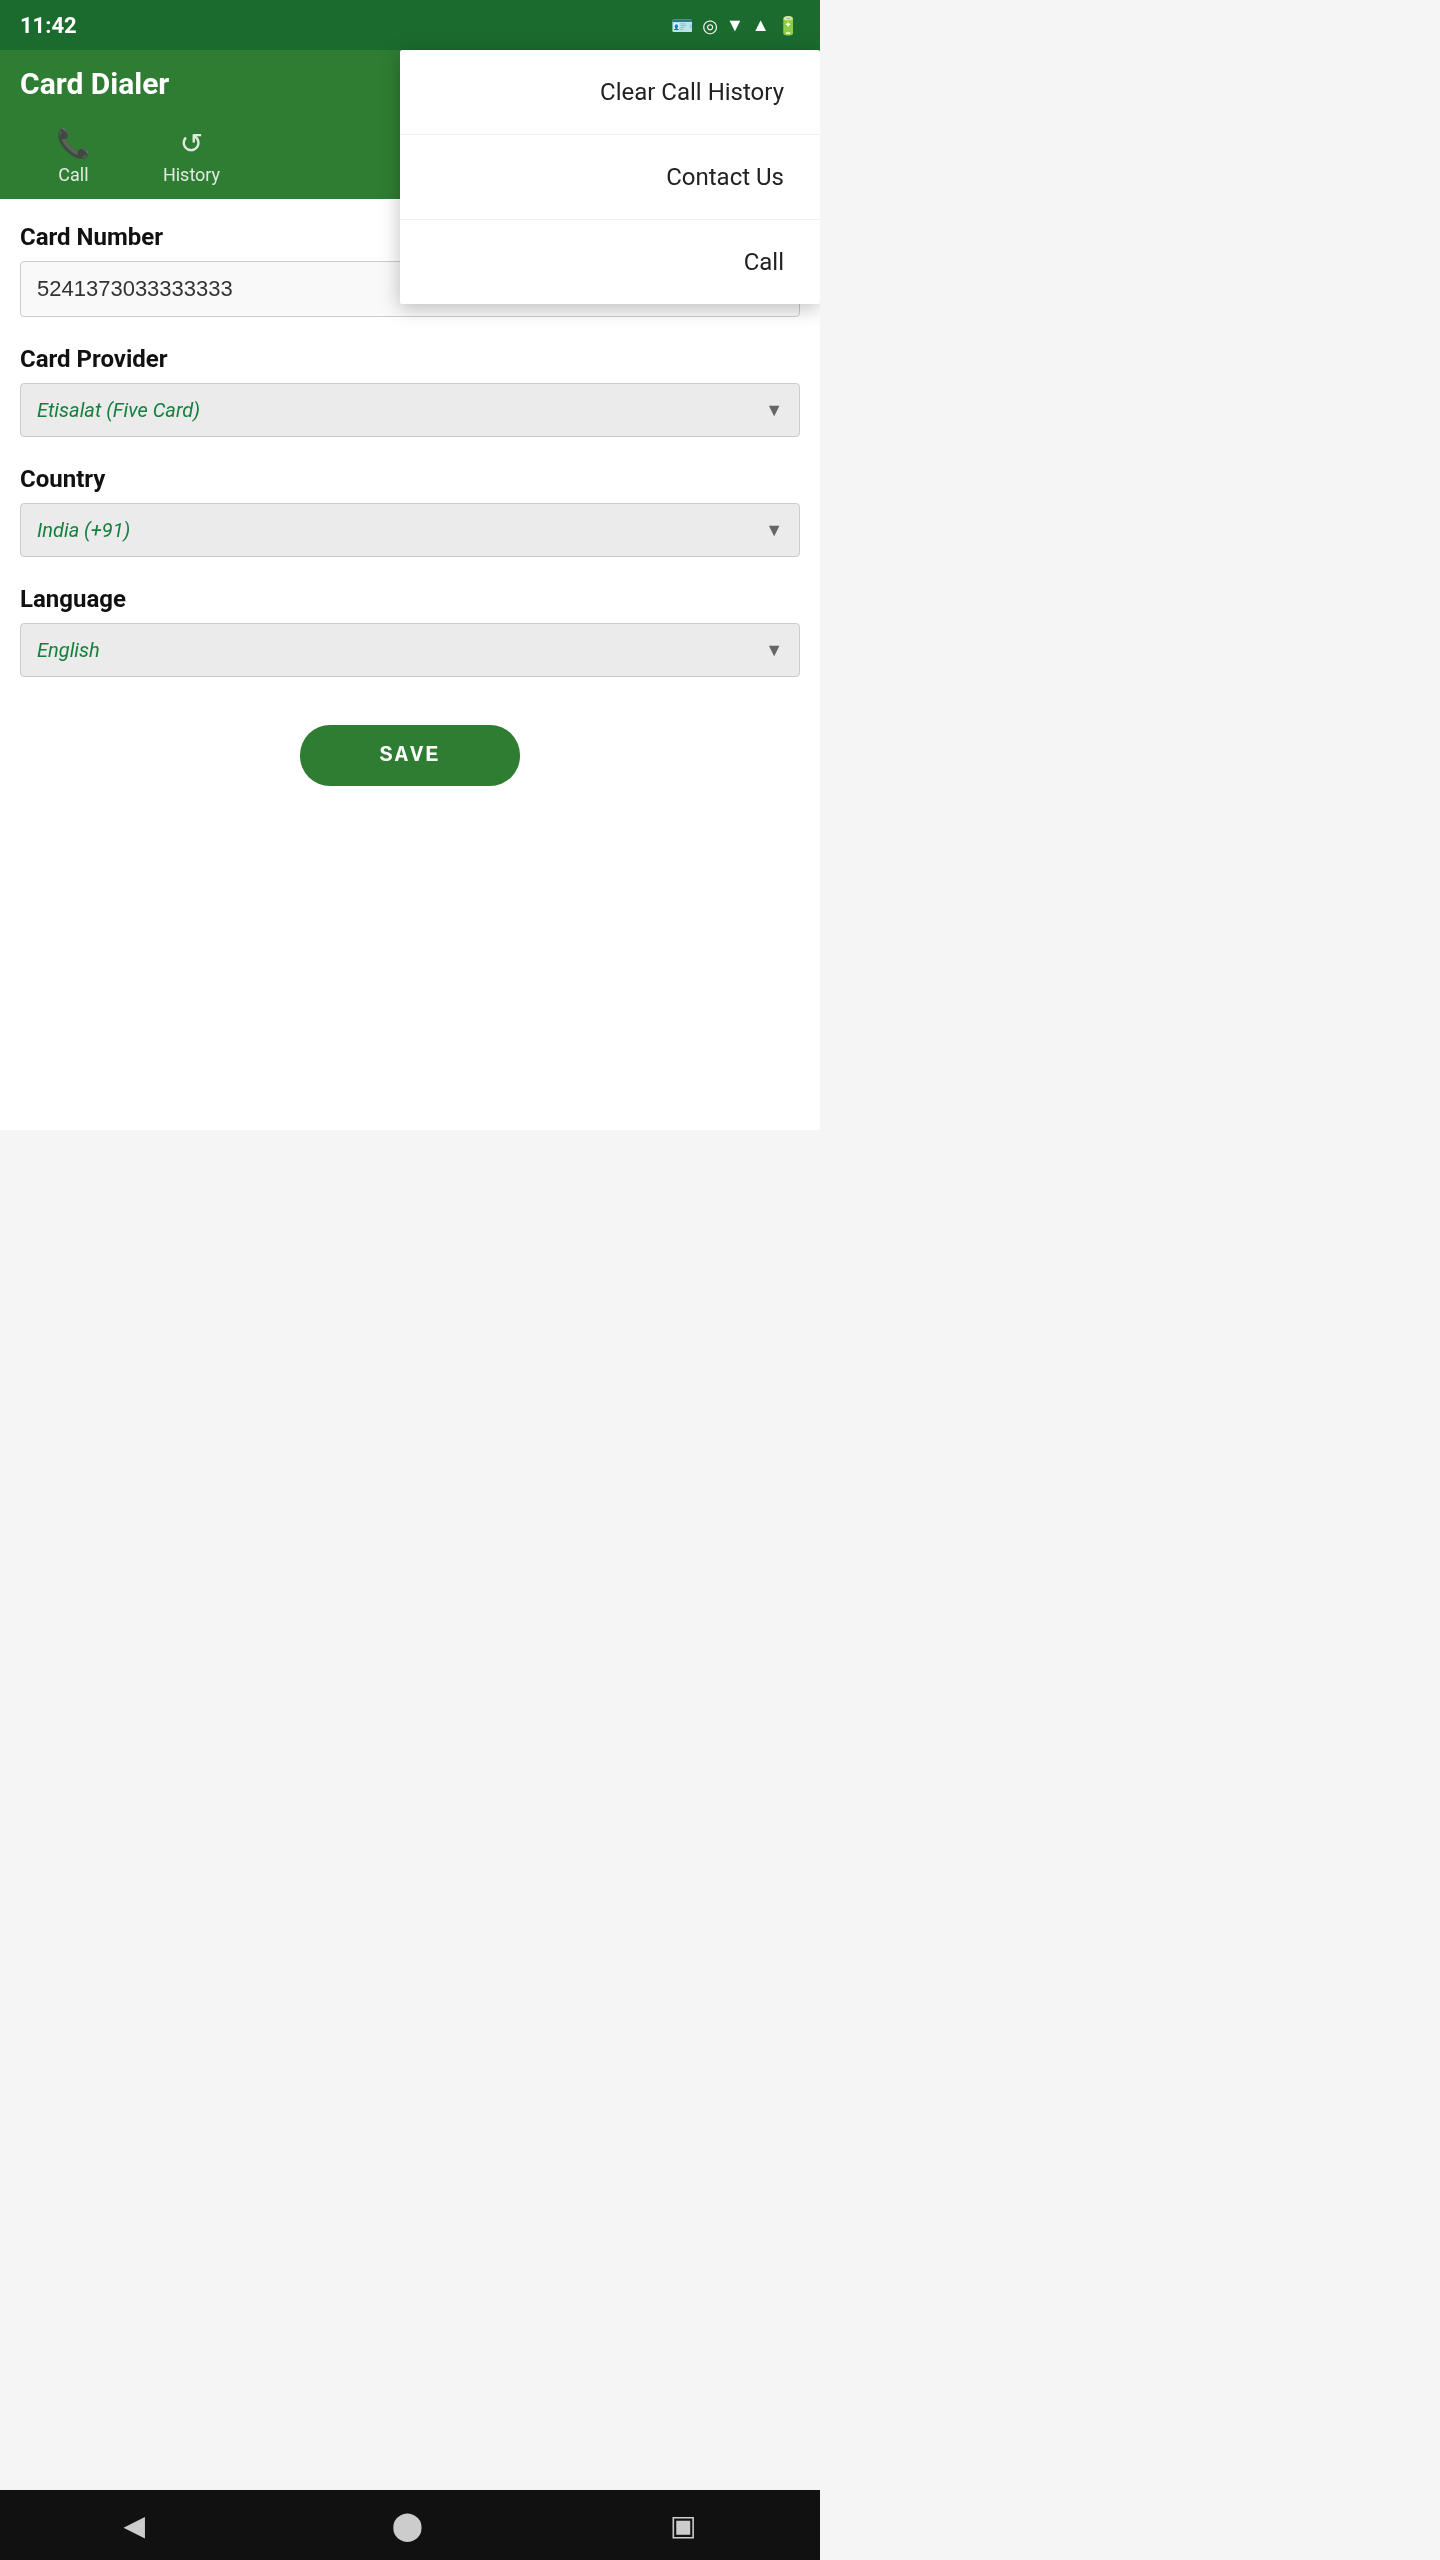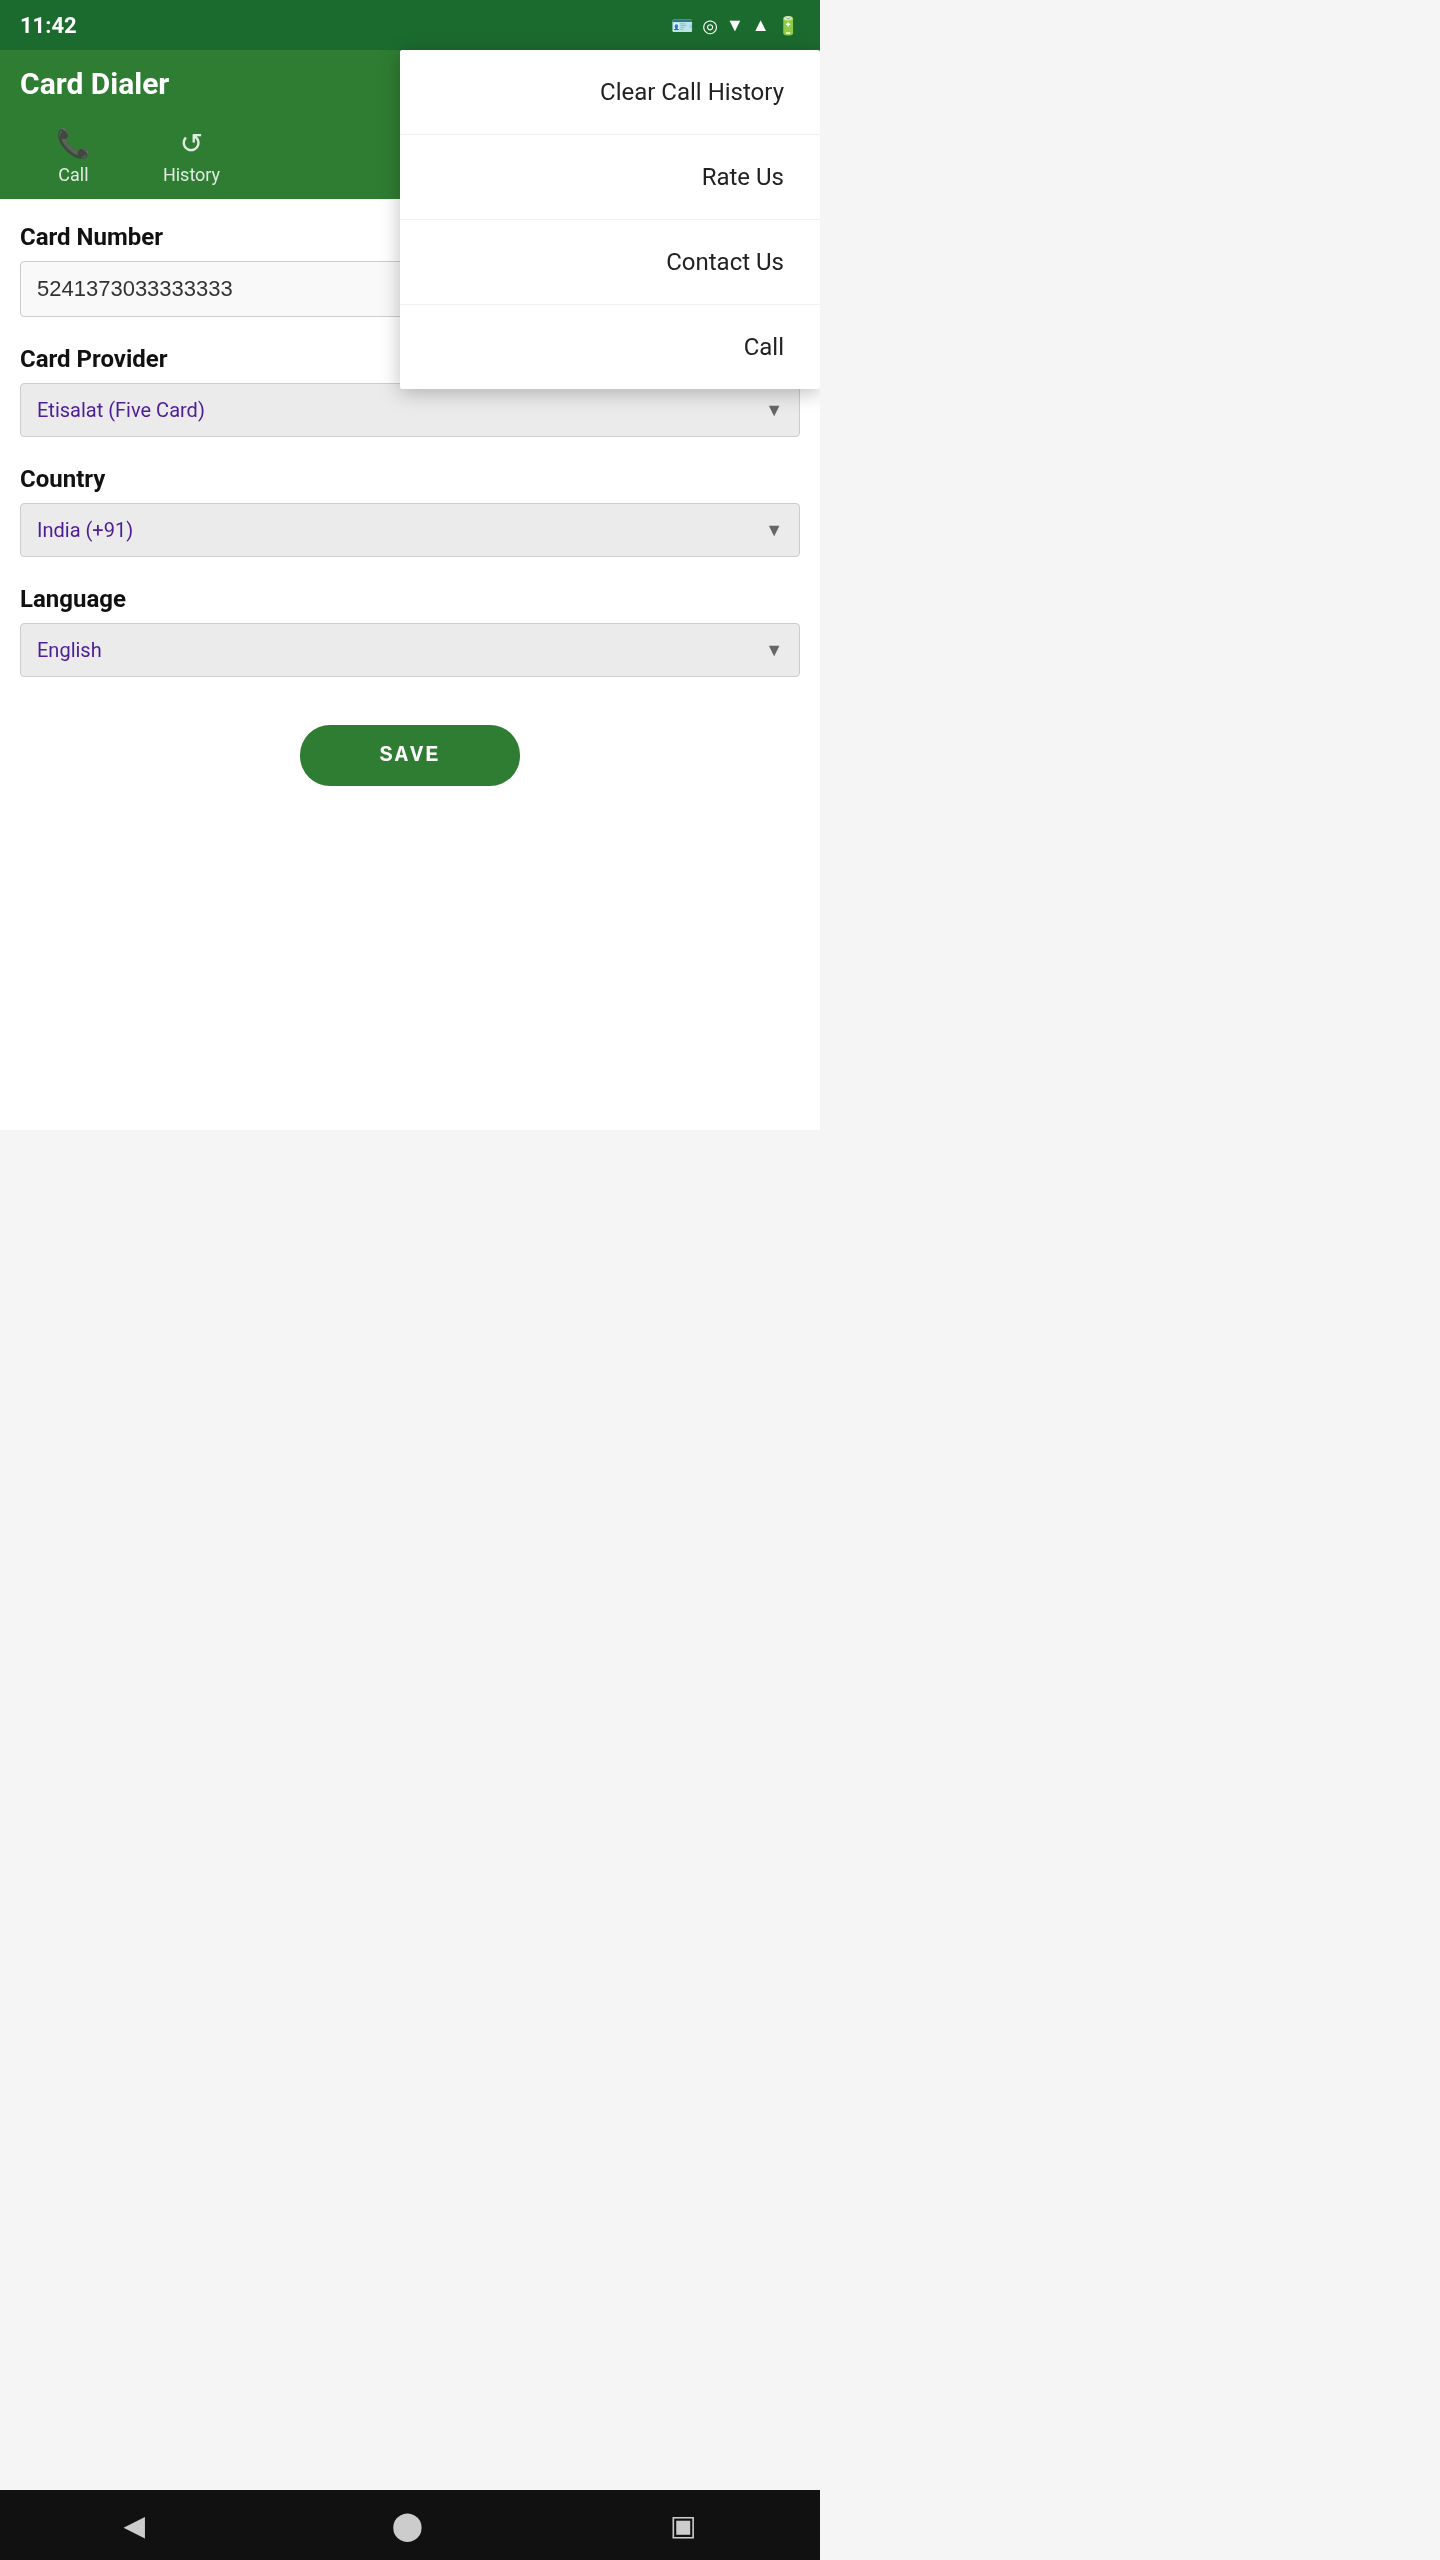--- a/index.html
+++ b/index.html
@@ -103,21 +103,22 @@
       border-radius: 4px;
       background: #ebebeb;
       display: flex;
       align-items: center;
       justify-content: space-between;
       padding: 14px 16px;
       cursor: pointer;
     }
     .dropdown-value {
       font-size: 20px;
-      color: #4c1d95;
+      color: #15803d;
+      font-style: italic;
     }
     .dropdown-arrow {
       font-size: 18px;
       color: #666;
     }
 
     .save-button-container {
       display: flex;
       justify-content: center;
       margin-top: 48px;
@@ -205,21 +206,20 @@
     </div>
     <div class="nav-tab">
       <span class="tab-icon" style="font-style:normal;">↺</span>
       <span class="tab-label">History</span>
     </div>
   </div>
 </div>
 
 <div class="dropdown-menu-overlay">
   <div class="menu-item">Clear Call History</div>
-  <div class="menu-item">Rate Us</div>
   <div class="menu-item">Contact Us</div>
   <div class="menu-item">Call</div>
 </div>
 
 <div class="main-content">
 
   <div class="section-label">Card Number</div>
   <input class="card-number-input" type="text" value="5241373033333333" style="">
 
   <div class="section-label" style="margin-top:28px;">Card Provider</div>

